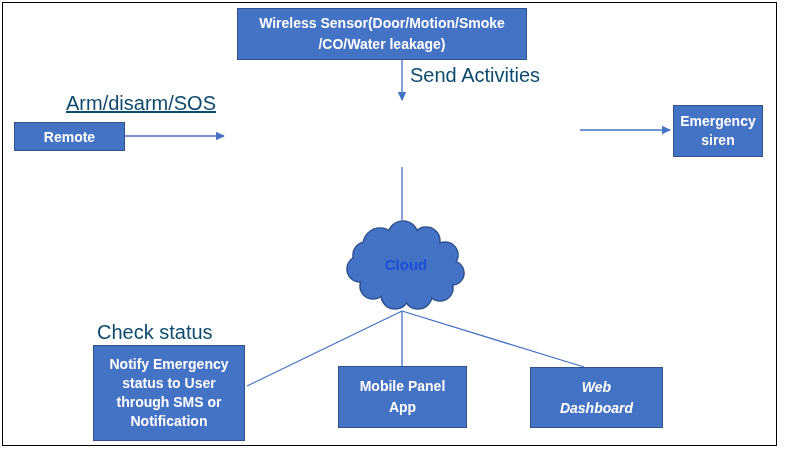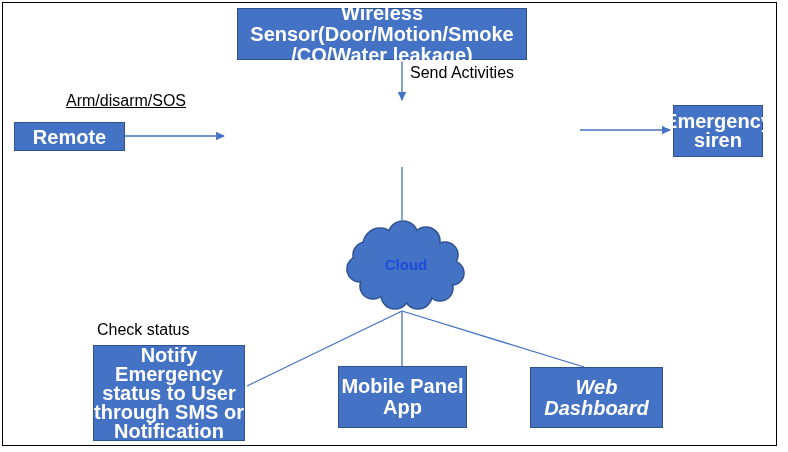--- a/index.html
+++ b/index.html
@@ -32,21 +32,21 @@
     position: absolute;
     z-index: 2;
     background: #4472C4;
     border: 1.5px solid #2F528F;
     color: #ffffff;
     display: flex;
     align-items: center;
     justify-content: center;
     text-align: center;
     white-space: pre-line;
-    font-size: 20px;
+    font-size: 14px;
     font-weight: 600;
     line-height: 20px;
   }
   .node-sensor   { left: 237px; top: 8px;   width: 290px; height: 52px; line-height: 21px; }
   .node-gateway  { left: 227px; top: 103px; width: 353px; height: 64px; font-weight: 700; }
   .node-remote   { left: 14px;  top: 122px; width: 111px; height: 29px; }
   .node-siren    { left: 673px; top: 105px; width: 90px;  height: 52px; line-height: 19px; }
   .node-notify   { left: 93px;  top: 345px; width: 152px; height: 96px; line-height: 19px; }
   .node-mobile   { left: 338px; top: 366px; width: 129px; height: 62px; line-height: 21px; }
   .node-web      { left: 530px; top: 367px; width: 133px; height: 61px; line-height: 21px; font-style: italic; }
@@ -64,22 +64,22 @@
     display: flex; align-items: center; justify-content: center;
     color: #1d4ed8;
     font-size: 15px;
     font-weight: 600;
     z-index: 3;
   }
 
   .free-label {
     position: absolute;
     z-index: 2;
-    color: #000000;
-    font-size: 16px;
+    color: #0c4a6e;
+    font-size: 20px;
     font-weight: 400;
     white-space: nowrap;
   }
   .label-send   { left: 410px; top: 64px; }
   .label-arm    { left: 66px;  top: 92px; text-decoration: underline; }
   .label-check  { left: 97px;  top: 321px; }
 </style>
 </head>
 <body>
 

